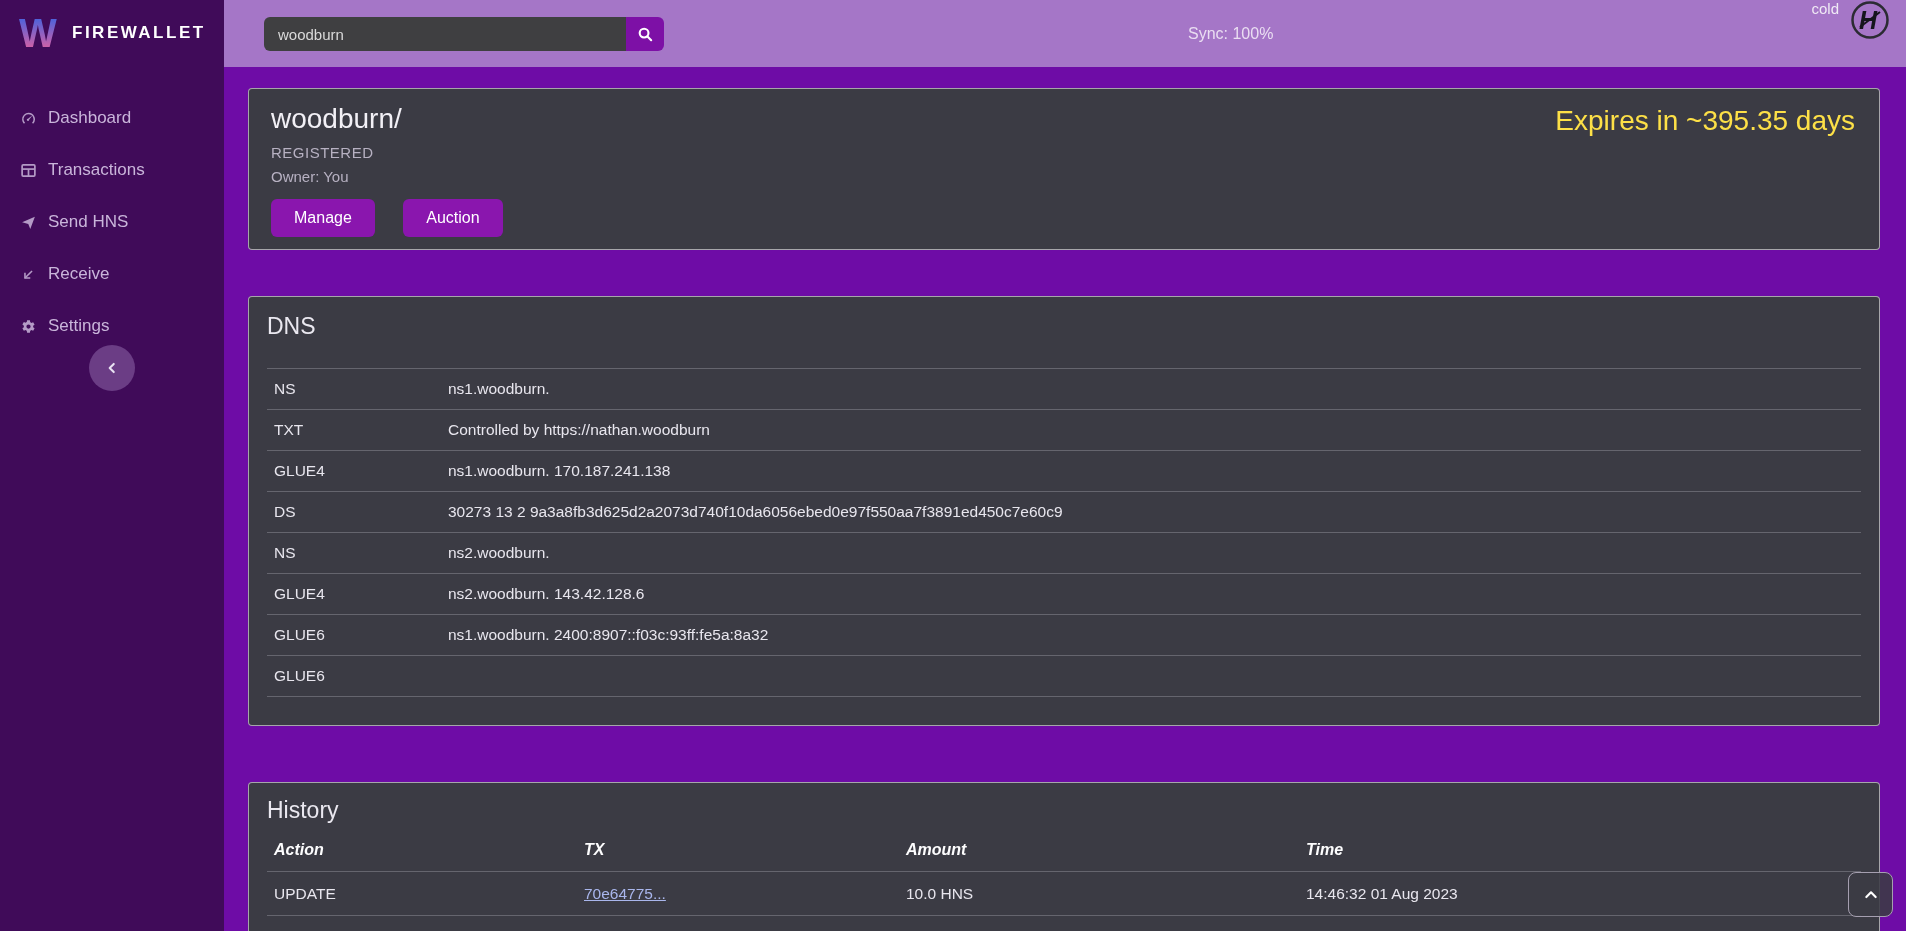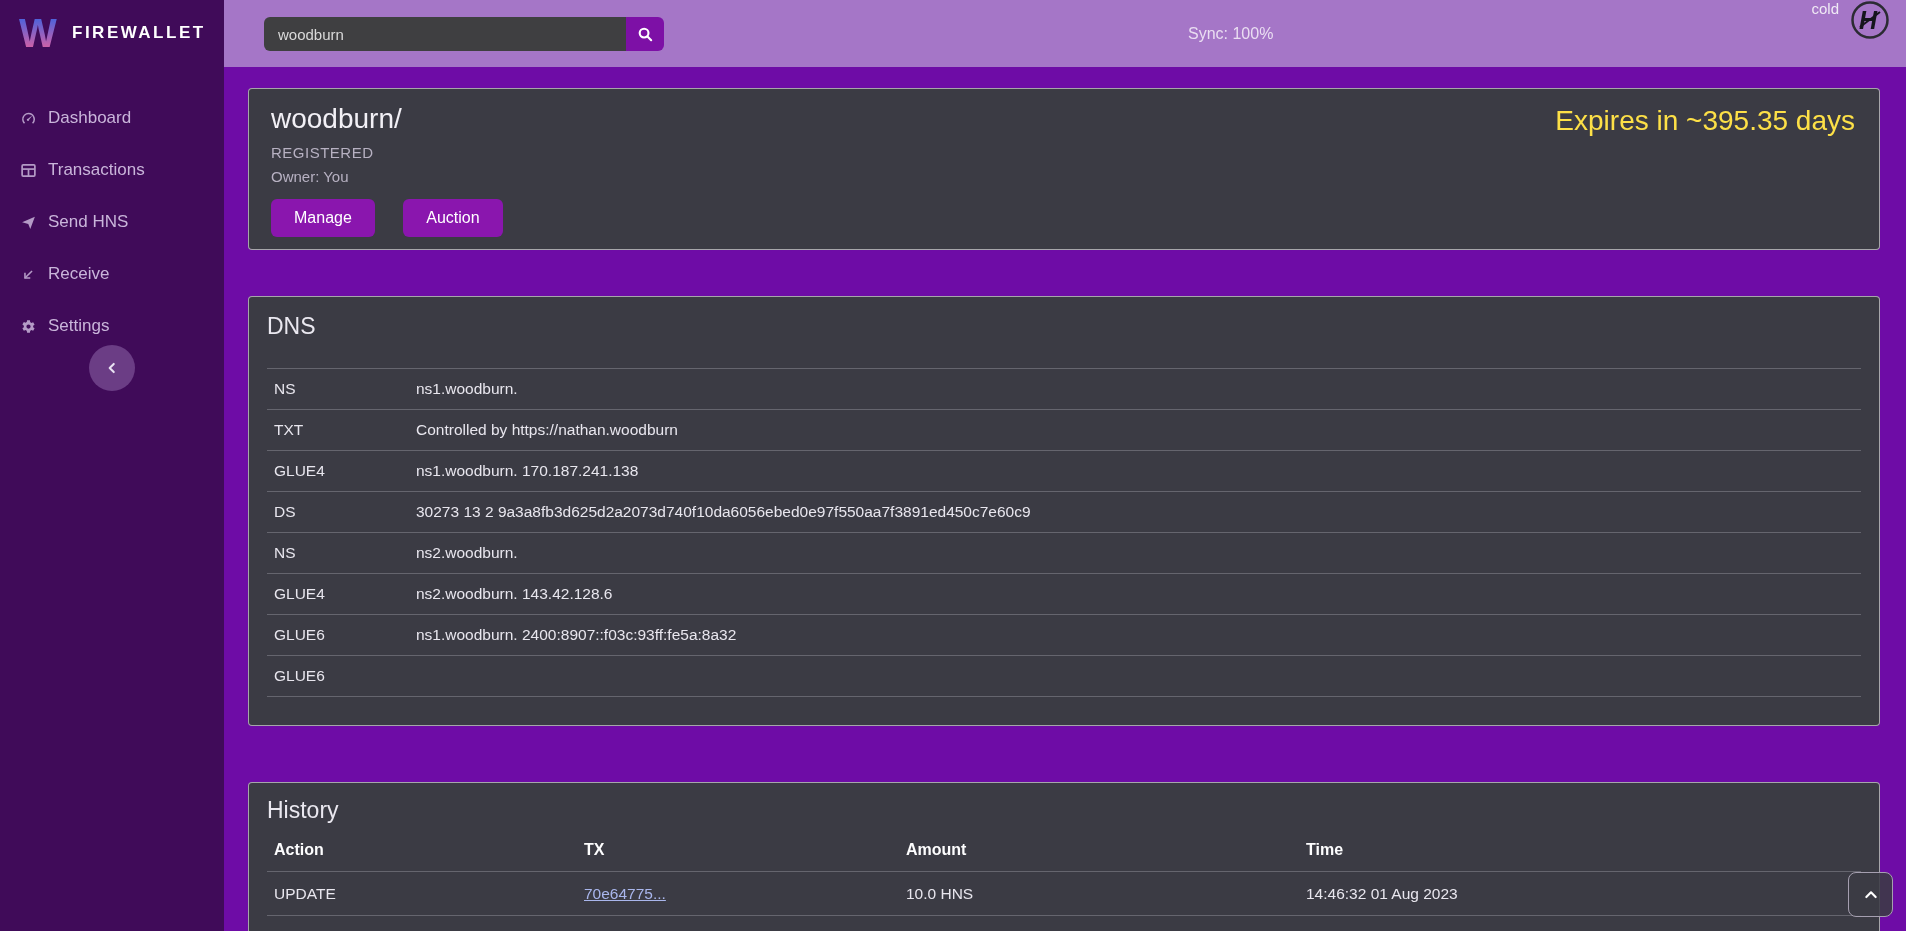--- a/index.html
+++ b/index.html
@@ -64,29 +64,29 @@
     padding: 10px 23px; font-size: 16px; margin-right: 24px; margin-top: 14px; cursor: pointer;
     font-family: "Liberation Sans", sans-serif;
   }
   .expires { position: absolute; top: 16px; right: 24px; font-size: 28px; font-weight: 500; color: #fde047; }
 
   .card-dns { margin-top: 46px; height: 430px; padding: 16px 18px 0 18px; }
   .section-title { font-size: 23px; font-weight: 500; color: #eae8f0; }
   .dns-table { margin-top: 28px; border-top: 1px solid #65656e; }
   .dns-row {
     display: flex; align-items: center; height: 41px;
-    border-bottom: 1px solid #65656e; font-size: 15.5px; color: #e8e6ee; padding-left: 7px;
+    border-bottom: 1px solid #65656e; font-size: 15.5px; color: #e8e6ee; padding-left: 7px; gap: 32px;
   }
   .dns-type { width: 142px; flex: 0 0 auto; }
   .dns-value { flex: 1; }
 
   .card-history { margin-top: 56px; height: 210px; padding: 14px 18px 0 18px; overflow: hidden; }
   .hist-header {
     display: flex; align-items: center; height: 44px; margin-top: 4px;
-    border-bottom: 1px solid #65656e; font-size: 16px; font-weight: bold; color: #fdfdfe; padding-left: 7px;
+    border-bottom: 1px solid #65656e; font-size: 16px; font-weight: bold; color: #fdfdfe; padding-left: 7px; font-style: italic;
   }
   .hist-row {
     display: flex; align-items: center; height: 44px;
     border-bottom: 1px solid #65656e; font-size: 15.5px; color: #e8e6ee; padding-left: 7px;
   }
   .col-action { width: 310px; flex: 0 0 auto; }
   .col-tx     { width: 322px; flex: 0 0 auto; }
   .col-amount { width: 400px; flex: 0 0 auto; }
   .col-time   { flex: 1; }
   .tx-link { color: #a9b6ec; text-decoration: underline; cursor: pointer; }

